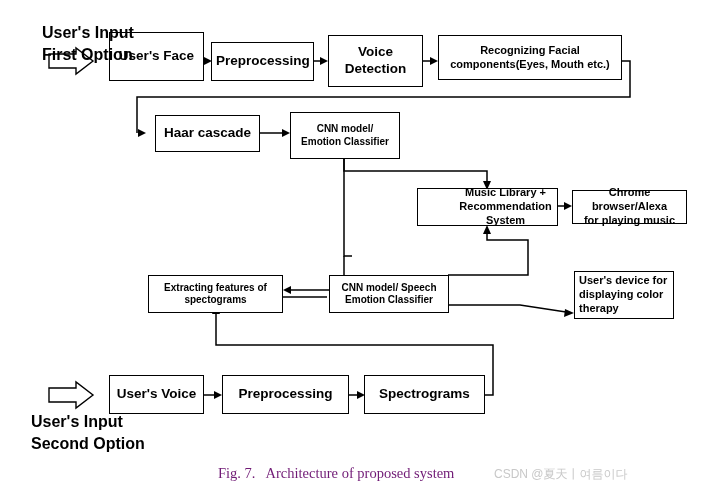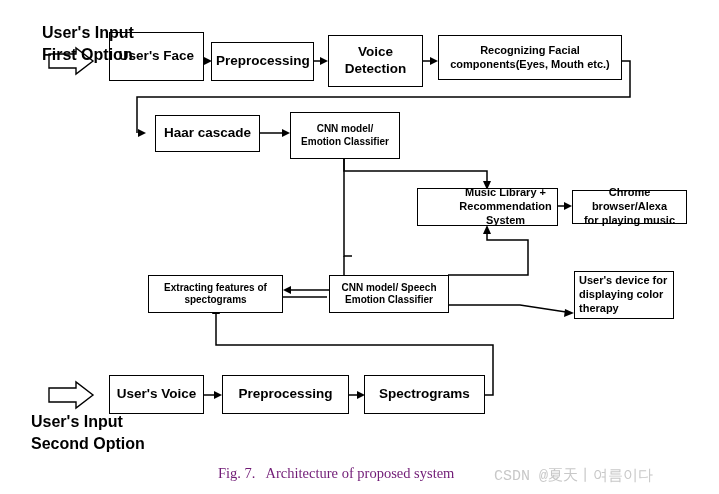--- a/index.html
+++ b/index.html
@@ -56,22 +56,22 @@
   .caption {
     position: absolute;
     font-family: "Liberation Serif", serif;
     font-size: 14.5px;
     color: #701a75;
     white-space: pre;
     z-index: 4;
   }
   .watermark {
     position: absolute;
-    font-family: Liberation Mono, monospace;
-    font-size: 15px;
+    font-family: Liberation Sans, sans-serif;
+    font-size: 12px;
     color: #c8c8c8;
     white-space: pre;
     z-index: 2;
   }
   svg line, svg path, svg polyline {
     stroke: #000000;
     stroke-width: 1.5px;
     fill: none;
   }
   svg polygon.arrowhead { fill: #000000; stroke: none; }

